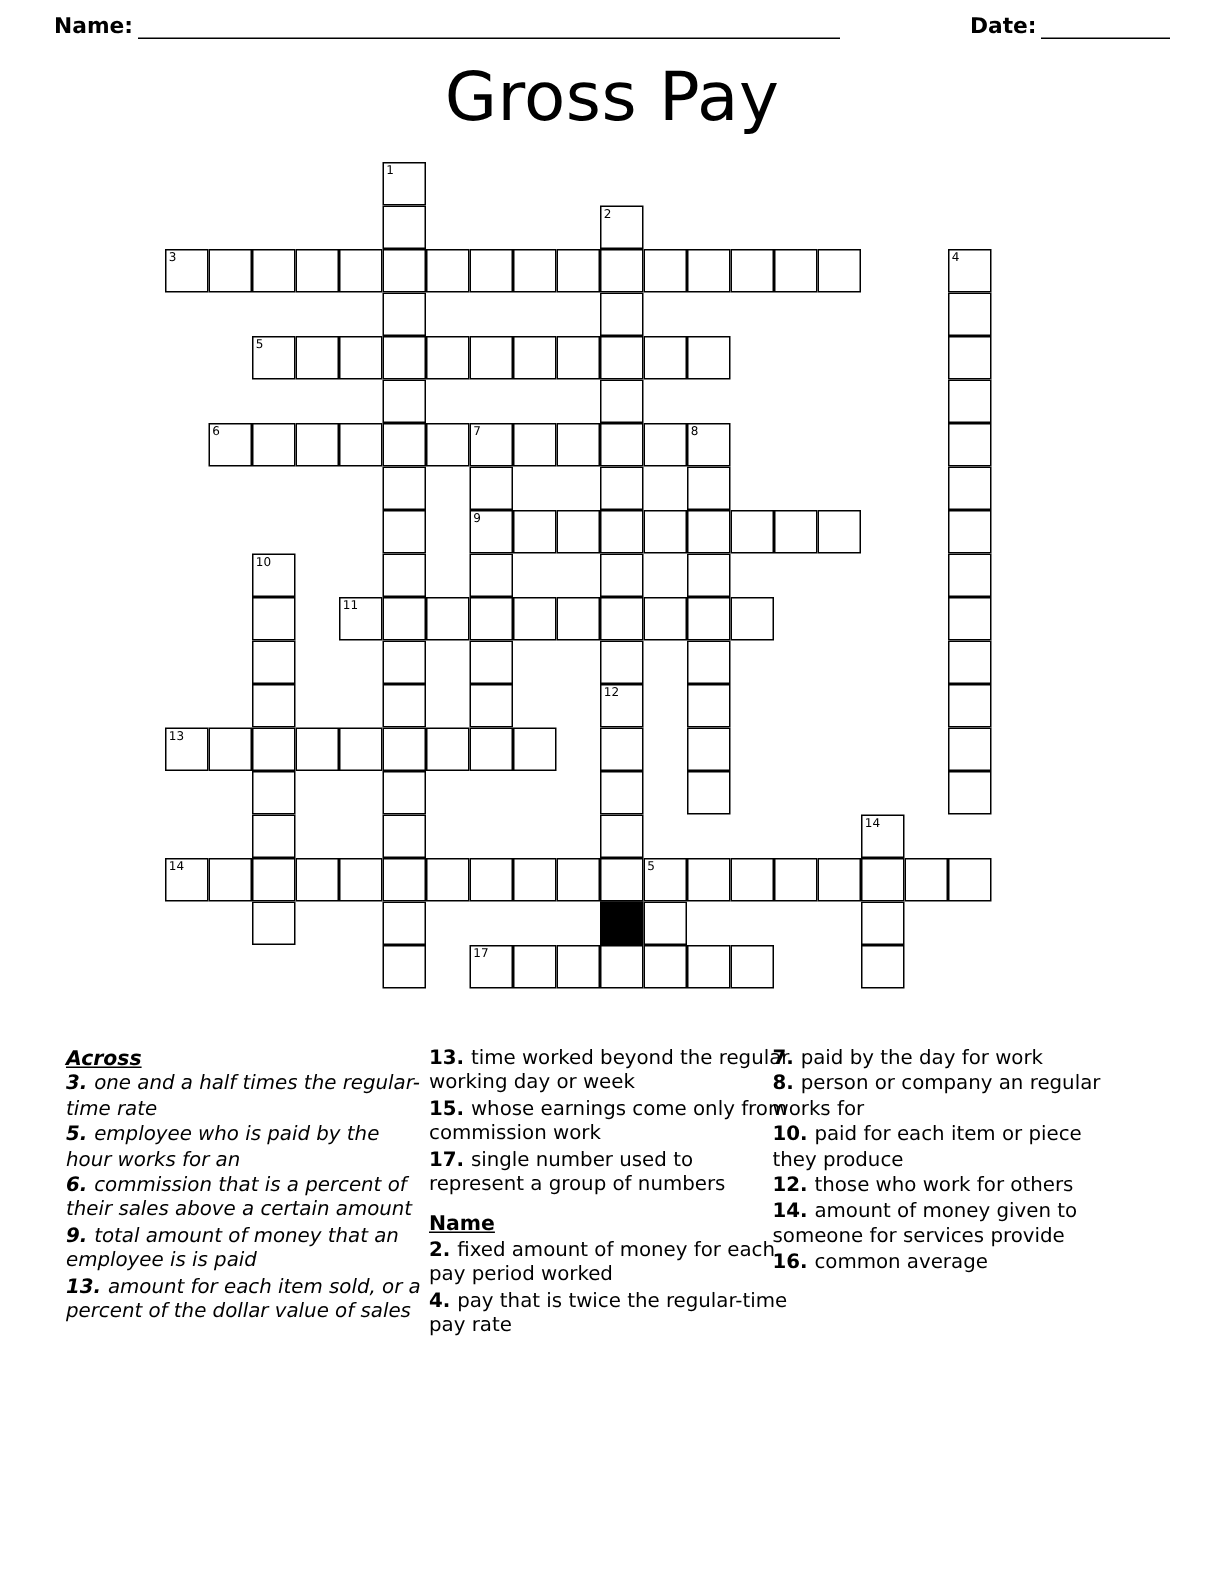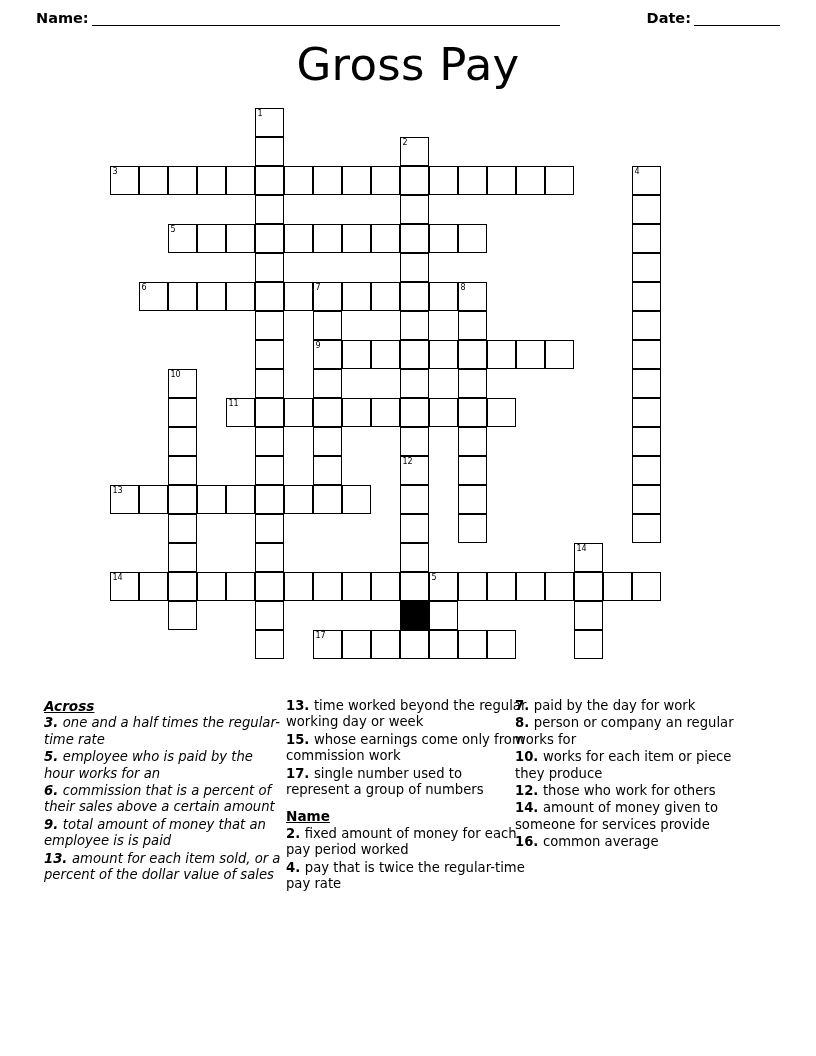--- a/index.html
+++ b/index.html
@@ -341,20 +341,20 @@
         <div class="clue"><b>15. </b><span>whose earnings come only from commission work</span></div>
         <div class="clue"><b>17. </b><span>single number used to represent a group of numbers</span></div>
         <div class="spacer"></div>
         <span class="clue-head">Name</span>
         <div class="clue"><b>2. </b><span>fixed amount of money for each pay period worked</span></div>
         <div class="clue"><b>4. </b><span>pay that is twice the regular-time pay rate</span></div>
       </div>
     <div class="clue-col col3">
         <div class="clue"><b>7. </b><span>paid by the day for work</span></div>
         <div class="clue"><b>8. </b><span>person or company an regular works for</span></div>
-        <div class="clue"><b>10. </b><span>works for each item or piece they produce</span></div>
+        <div class="clue"><b>10. </b><span>paid for each item or piece they produce</span></div>
         <div class="clue"><b>12. </b><span>those who work for others</span></div>
         <div class="clue"><b>14. </b><span>amount of money given to someone for services provide</span></div>
         <div class="clue"><b>16. </b><span>common average</span></div>
       </div>
   </div>
 
 </div>
 
 </body></html>

